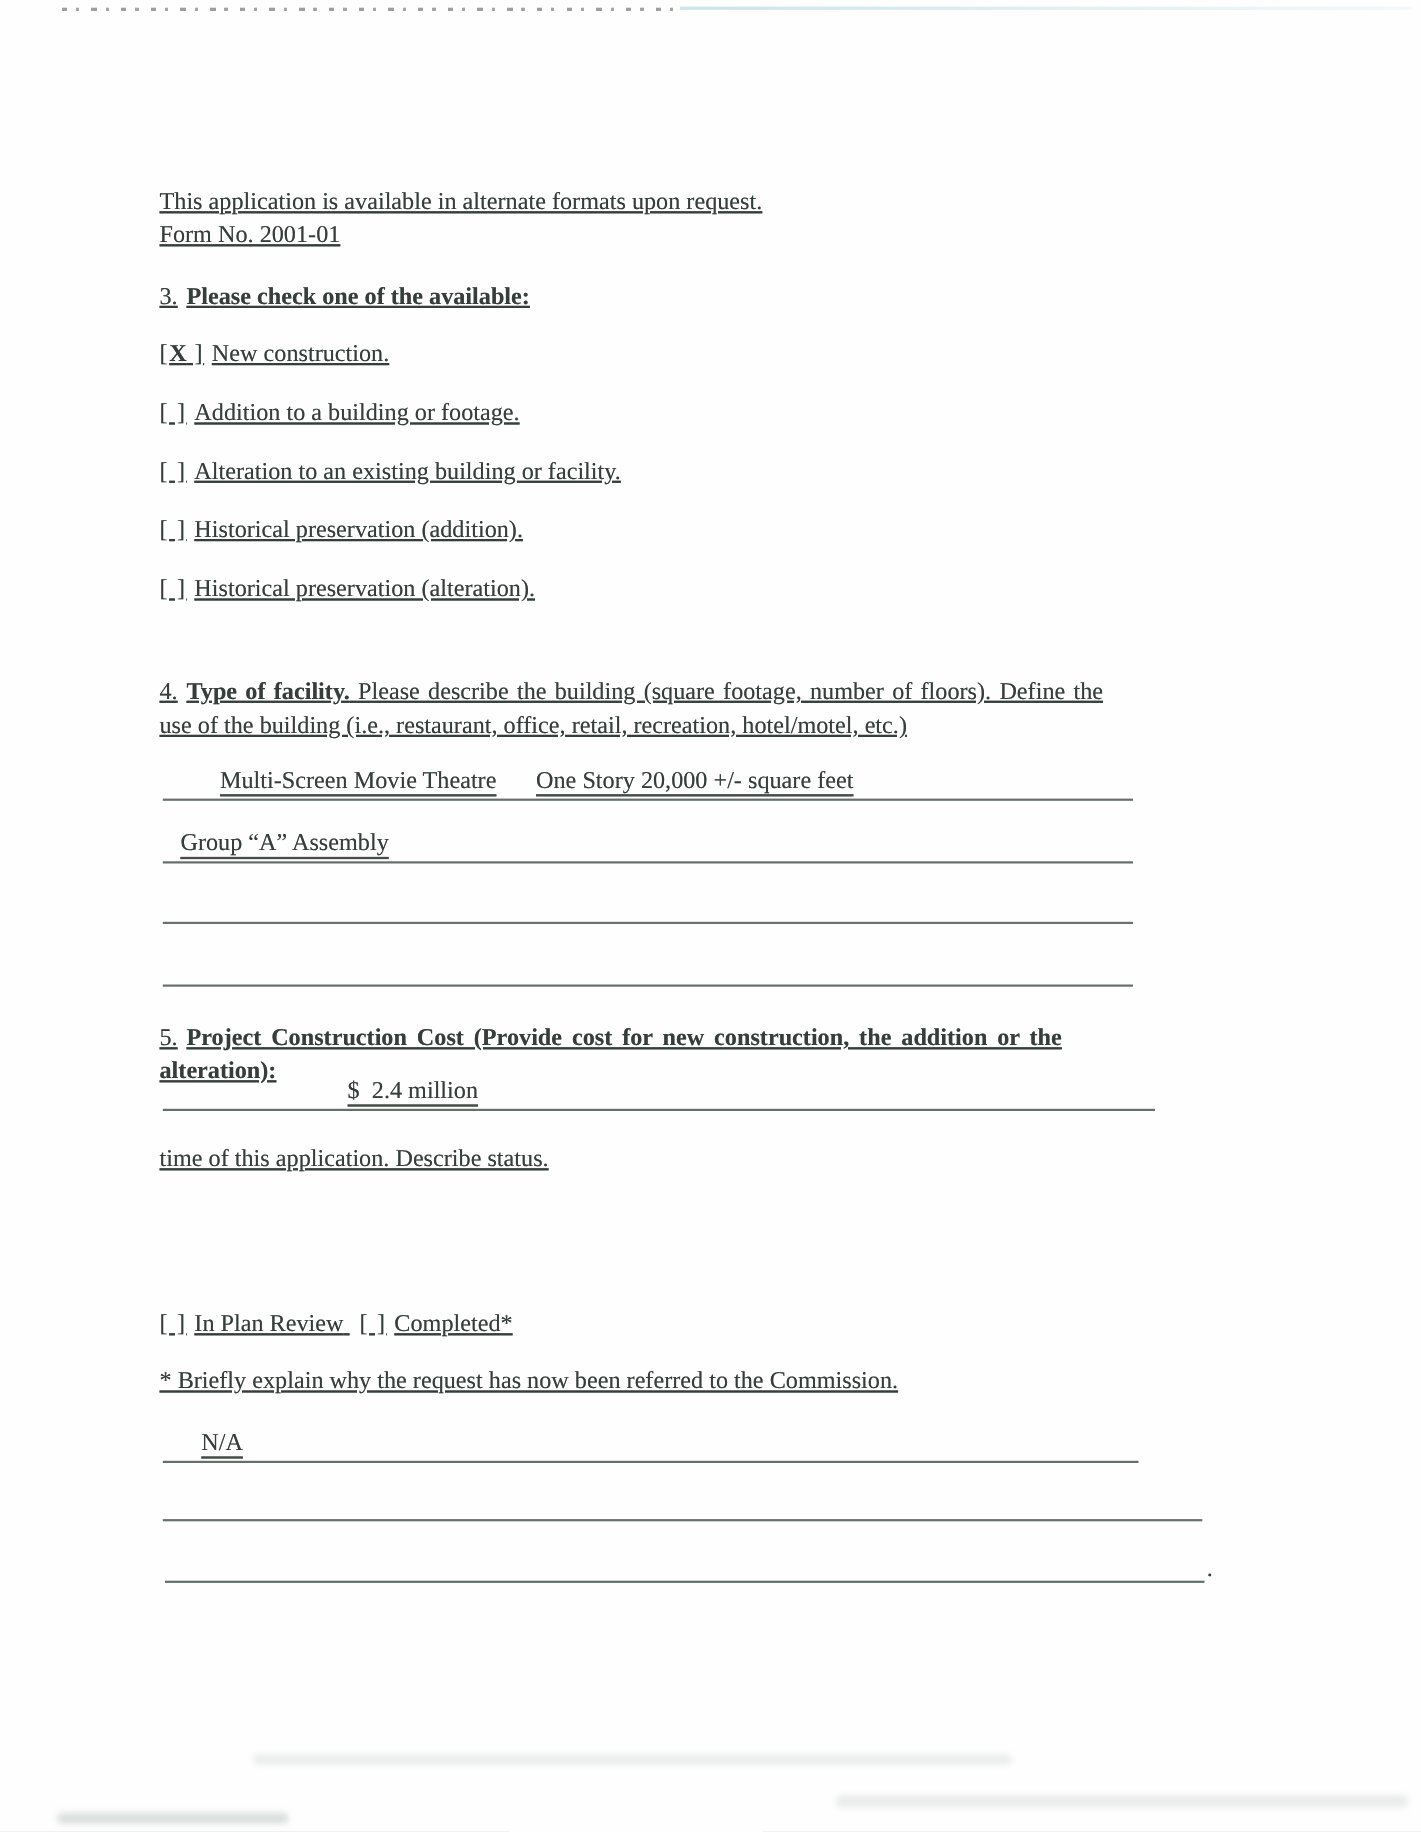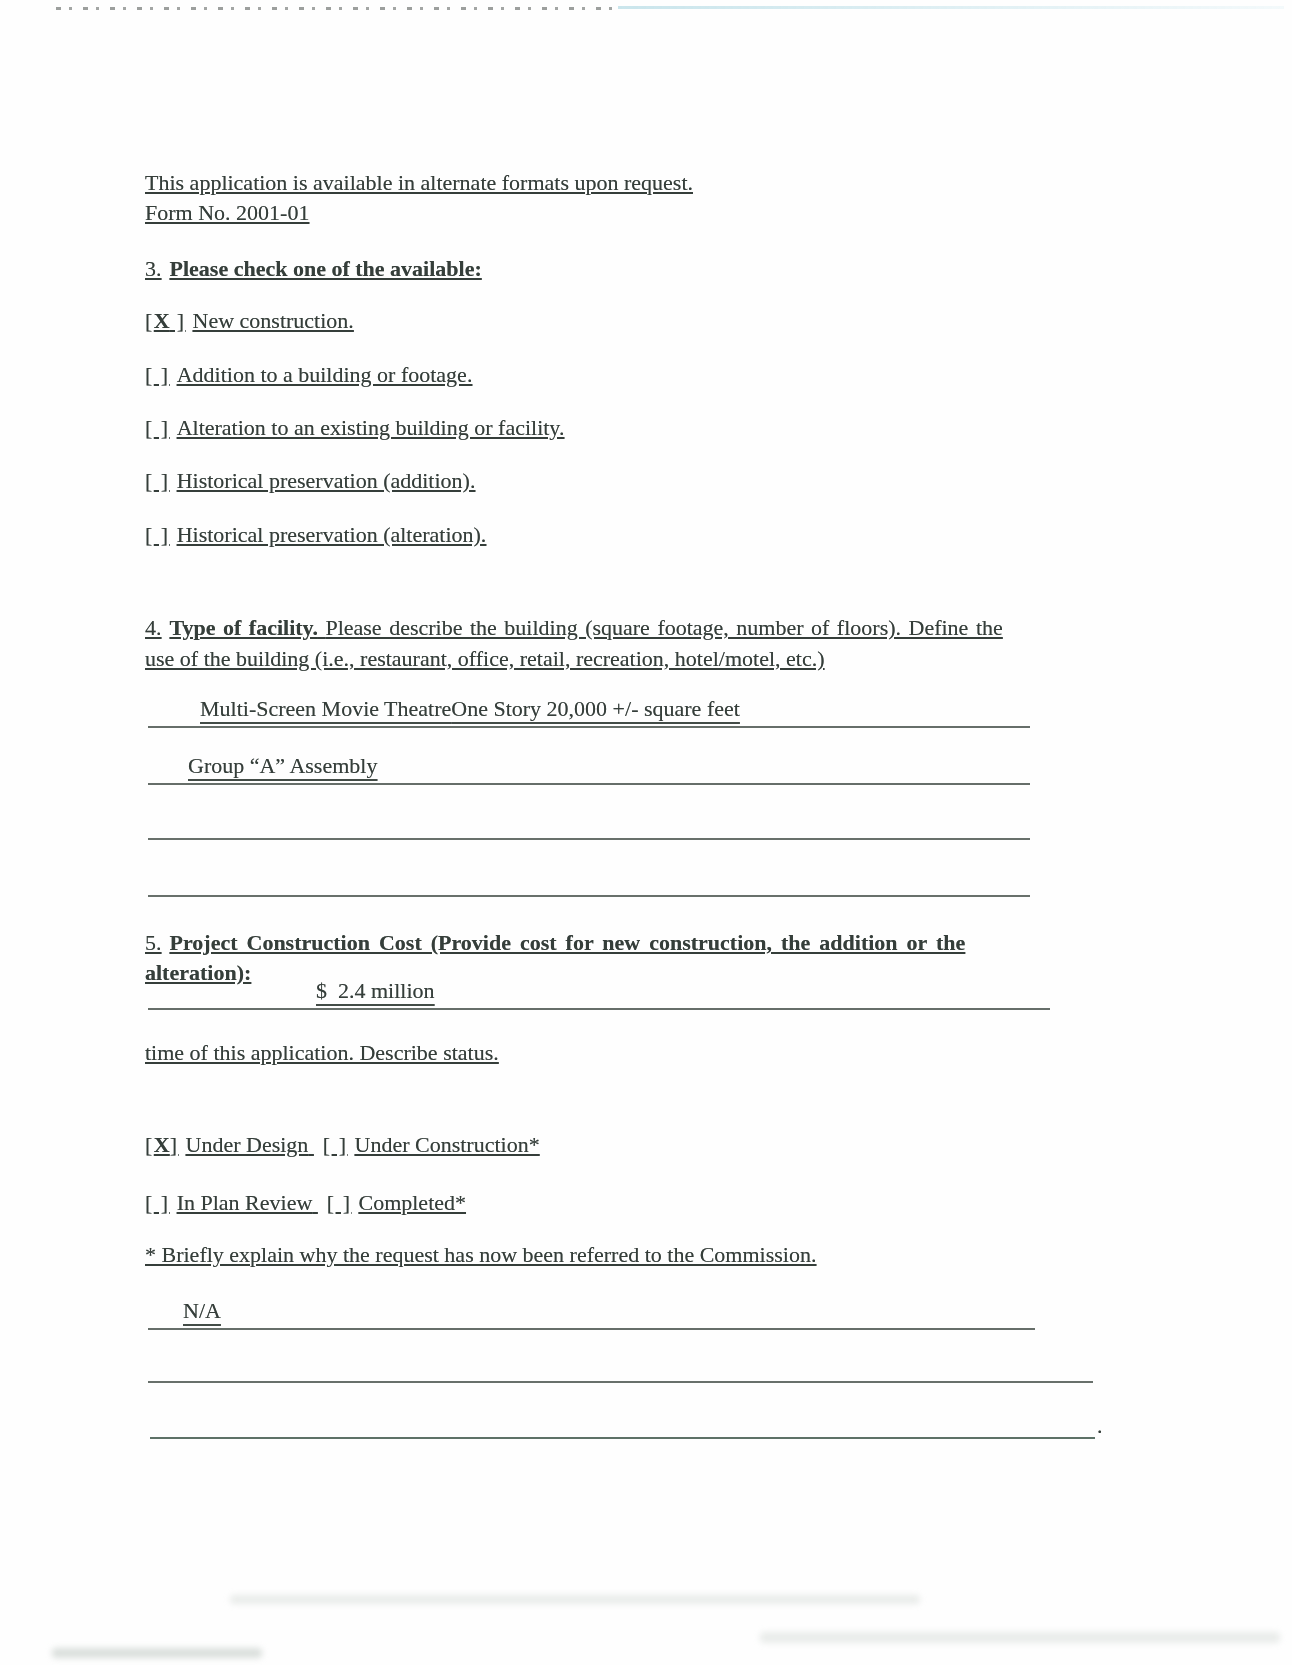--- a/index.html
+++ b/index.html
@@ -94,46 +94,42 @@
 
   <div class="blk lh31" style="top:612px">
     <div class="line j1">
       <span class="num">4.</span><span class="b">Type of facility.</span>
       <span>Please describe the building (square footage, number of floors). Define the</span>
     </div>
     <div class="line">use of the building (i.e., restaurant, office, retail, recreation, hotel/motel, etc.)</div>
   </div>
 
   <div class="fill" style="top:692px;width:882px">
-    <span class="ans" style="margin-left:52px">Multi-Screen Movie Theatre</span><span class="ans" style="">One Story 20,000 +/- square feet</span>
+    <span class="ans" style="margin-left:52px">Multi-Screen Movie Theatre</span><span class="ans" style="margin-left:36px">One Story 20,000 +/- square feet</span>
   </div>
   <div class="fill" style="top:749px;width:882px">
-    <span class="ans" style="margin-left:40px">Group “A” Assembly</span>
+    <span class="ans" style="margin-left:16px">Group “A” Assembly</span>
   </div>
   <div class="rule" style="top:838px;width:882px"></div>
   <div class="rule" style="top:895px;width:882px"></div>
 
   <div class="blk" style="top:928px">
     <div class="line j2">
       <span class="num">5.</span><span class="b">Project Construction Cost (Provide cost for new construction, the addition or the</span>
     </div>
     <div class="line b">alteration):</div>
   </div>
   <div class="fill" style="top:974px;width:902px">
     <span class="ans" style="margin-left:168px">$  2.4 million</span>
   </div>
 
   <div class="blk" style="top:1038px">
     <div class="line">time of this application. Describe status.</div>
   </div>
 
-  <div class="blk line" style="top:1130px">
-    <span class="mk"><span>[</span><span class="x">X</span><span>]</span></span><span class="lbl">Under Design</span>
-    <span class="mk opt2"><span>[</span><span class="x"></span><span> ]</span></span><span class="lbl">Under Construction*</span>
-  </div>
   <div class="blk line" style="top:1188px">
     <span class="mk"><span>[</span><span class="x"></span><span> ]</span></span><span class="lbl">In Plan Review</span>
     <span class="mk opt2"><span>[</span><span class="x"></span><span> ]</span></span><span class="lbl">Completed*</span>
   </div>
 
   <div class="blk line" style="top:1240px">* Briefly explain why the request has now been referred to the Commission.</div>
 
   <div class="fill" style="top:1294px;width:887px">
     <span class="ans" style="margin-left:35px">N/A</span>
   </div>

